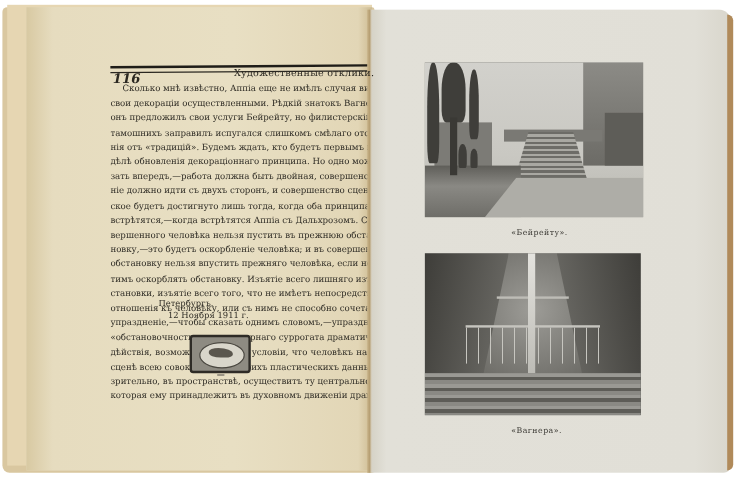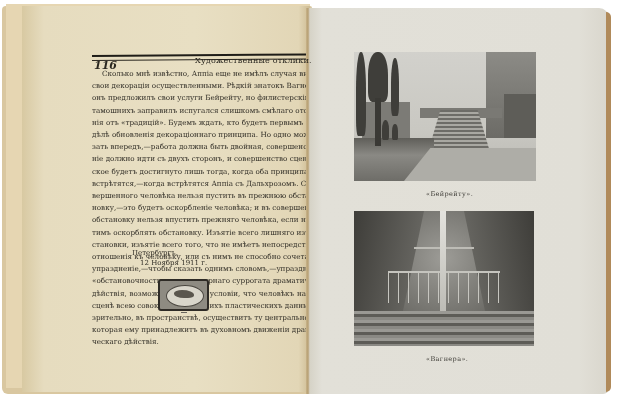--- a/index.html
+++ b/index.html
@@ -97,21 +97,20 @@
   <span class="line">обстановку нельзя впустить прежняго человѣка, если не хо-</span>
   <span class="line">тимъ оскорблять обстановку. Изъятіе всего лишняго изъ об-</span>
   <span class="line">становки, изъятіе всего того, что не имѣетъ непосредственнаго</span>
   <span class="line">отношенія къ человѣку, или съ нимъ не способно сочетаться,</span>
   <span class="line">упраздненіе,—чтобы сказать однимъ словомъ,—упраздненіе</span>
   <span class="line">«обстановочности» этого позорнаго суррогата драматическаго</span>
   <span class="line">дѣйствія, возможно лишь при условіи, что человѣкъ на</span>
   <span class="line">сценѣ всею совокупностью своихъ пластическихъ данныхъ</span>
   <span class="line">зрительно, въ пространствѣ, осуществитъ ту центральность,</span>
   <span class="line">которая ему принадлежитъ въ духовномъ движеніи драмати-</span>
-  <span class="line last">ческаго дѣйствія.</span>
 </div>
 
 <div class="sign-city">Петербургъ.</div>
 <div class="sign-date">12 Ноября 1911 г.</div>
 
 <div class="vignette">
   <div class="oval"></div>
   <div class="fig"></div>
 </div>
 <div class="vignette-mark"></div>

